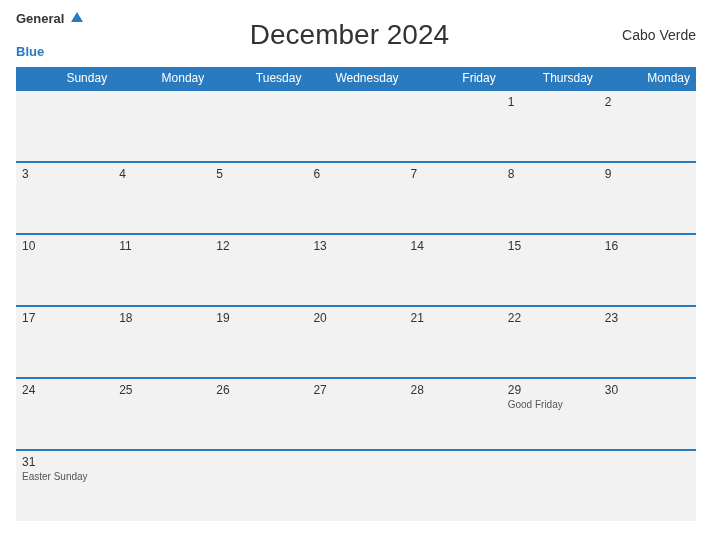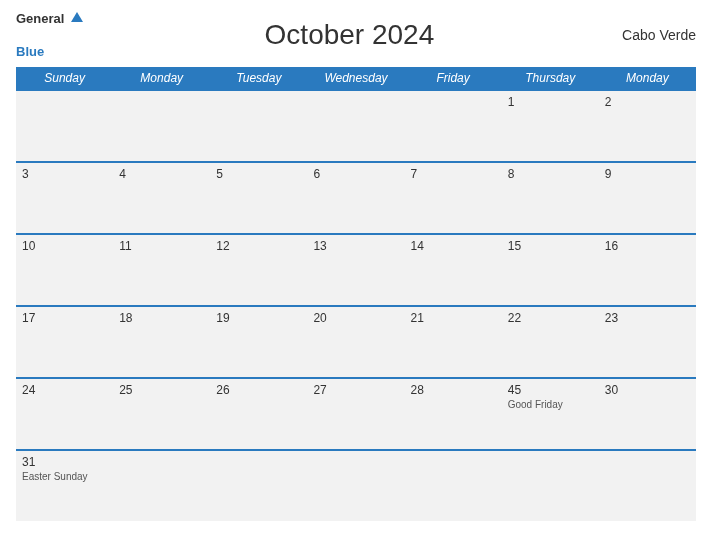--- a/index.html
+++ b/index.html
@@ -73,23 +73,22 @@
 
     
     .day-headers {
       display: grid;
       grid-template-columns: repeat(7, 1fr);
       background: #2a7abf;
       color: #fff;
       font-size: 12px;
     }
     .day-header {
-      padding: 4px 12px;
-      text-align: center;
-      font-style: italic;
+      padding: 4px 6px;
+      text-align: right;
     }
 
     
     .weeks {
       display: flex;
       flex-direction: column;
       width: 100%;
     }
 
     .week-row {
@@ -136,21 +135,21 @@
     <div class="logo">
       <div>
         <span class="logo-general">General</span>
         <span class="logo-triangle"></span>
       </div>
       <div>
         <span class="logo-blue">Blue</span>
       </div>
     </div>
 
-    <div class="month-title">October 2024</div>
+    <div class="month-title">December 2024</div>
 
     <div class="country-name">Cabo Verde</div>
   </div>
 
   <div class="day-headers">
     <div class="day-header">Sunday</div>
     <div class="day-header">Monday</div>
     <div class="day-header">Tuesday</div>
     <div class="day-header">Wednesday</div>
     <div class="day-header">Friday</div>
@@ -256,21 +255,21 @@
       <div class="day-cell">
         <span class="day-number">26</span>
       </div>
       <div class="day-cell">
         <span class="day-number">27</span>
       </div>
       <div class="day-cell">
         <span class="day-number">28</span>
       </div>
       <div class="day-cell">
-        <span class="day-number">45</span>
+        <span class="day-number">29</span>
         <span class="day-event">Good Friday</span>
       </div>
       <div class="day-cell">
         <span class="day-number">30</span>
       </div>
     </div>
 
     <div class="week-row" style="min-height: 55px;">
       <div class="day-cell">
         <span class="day-number">31</span>

